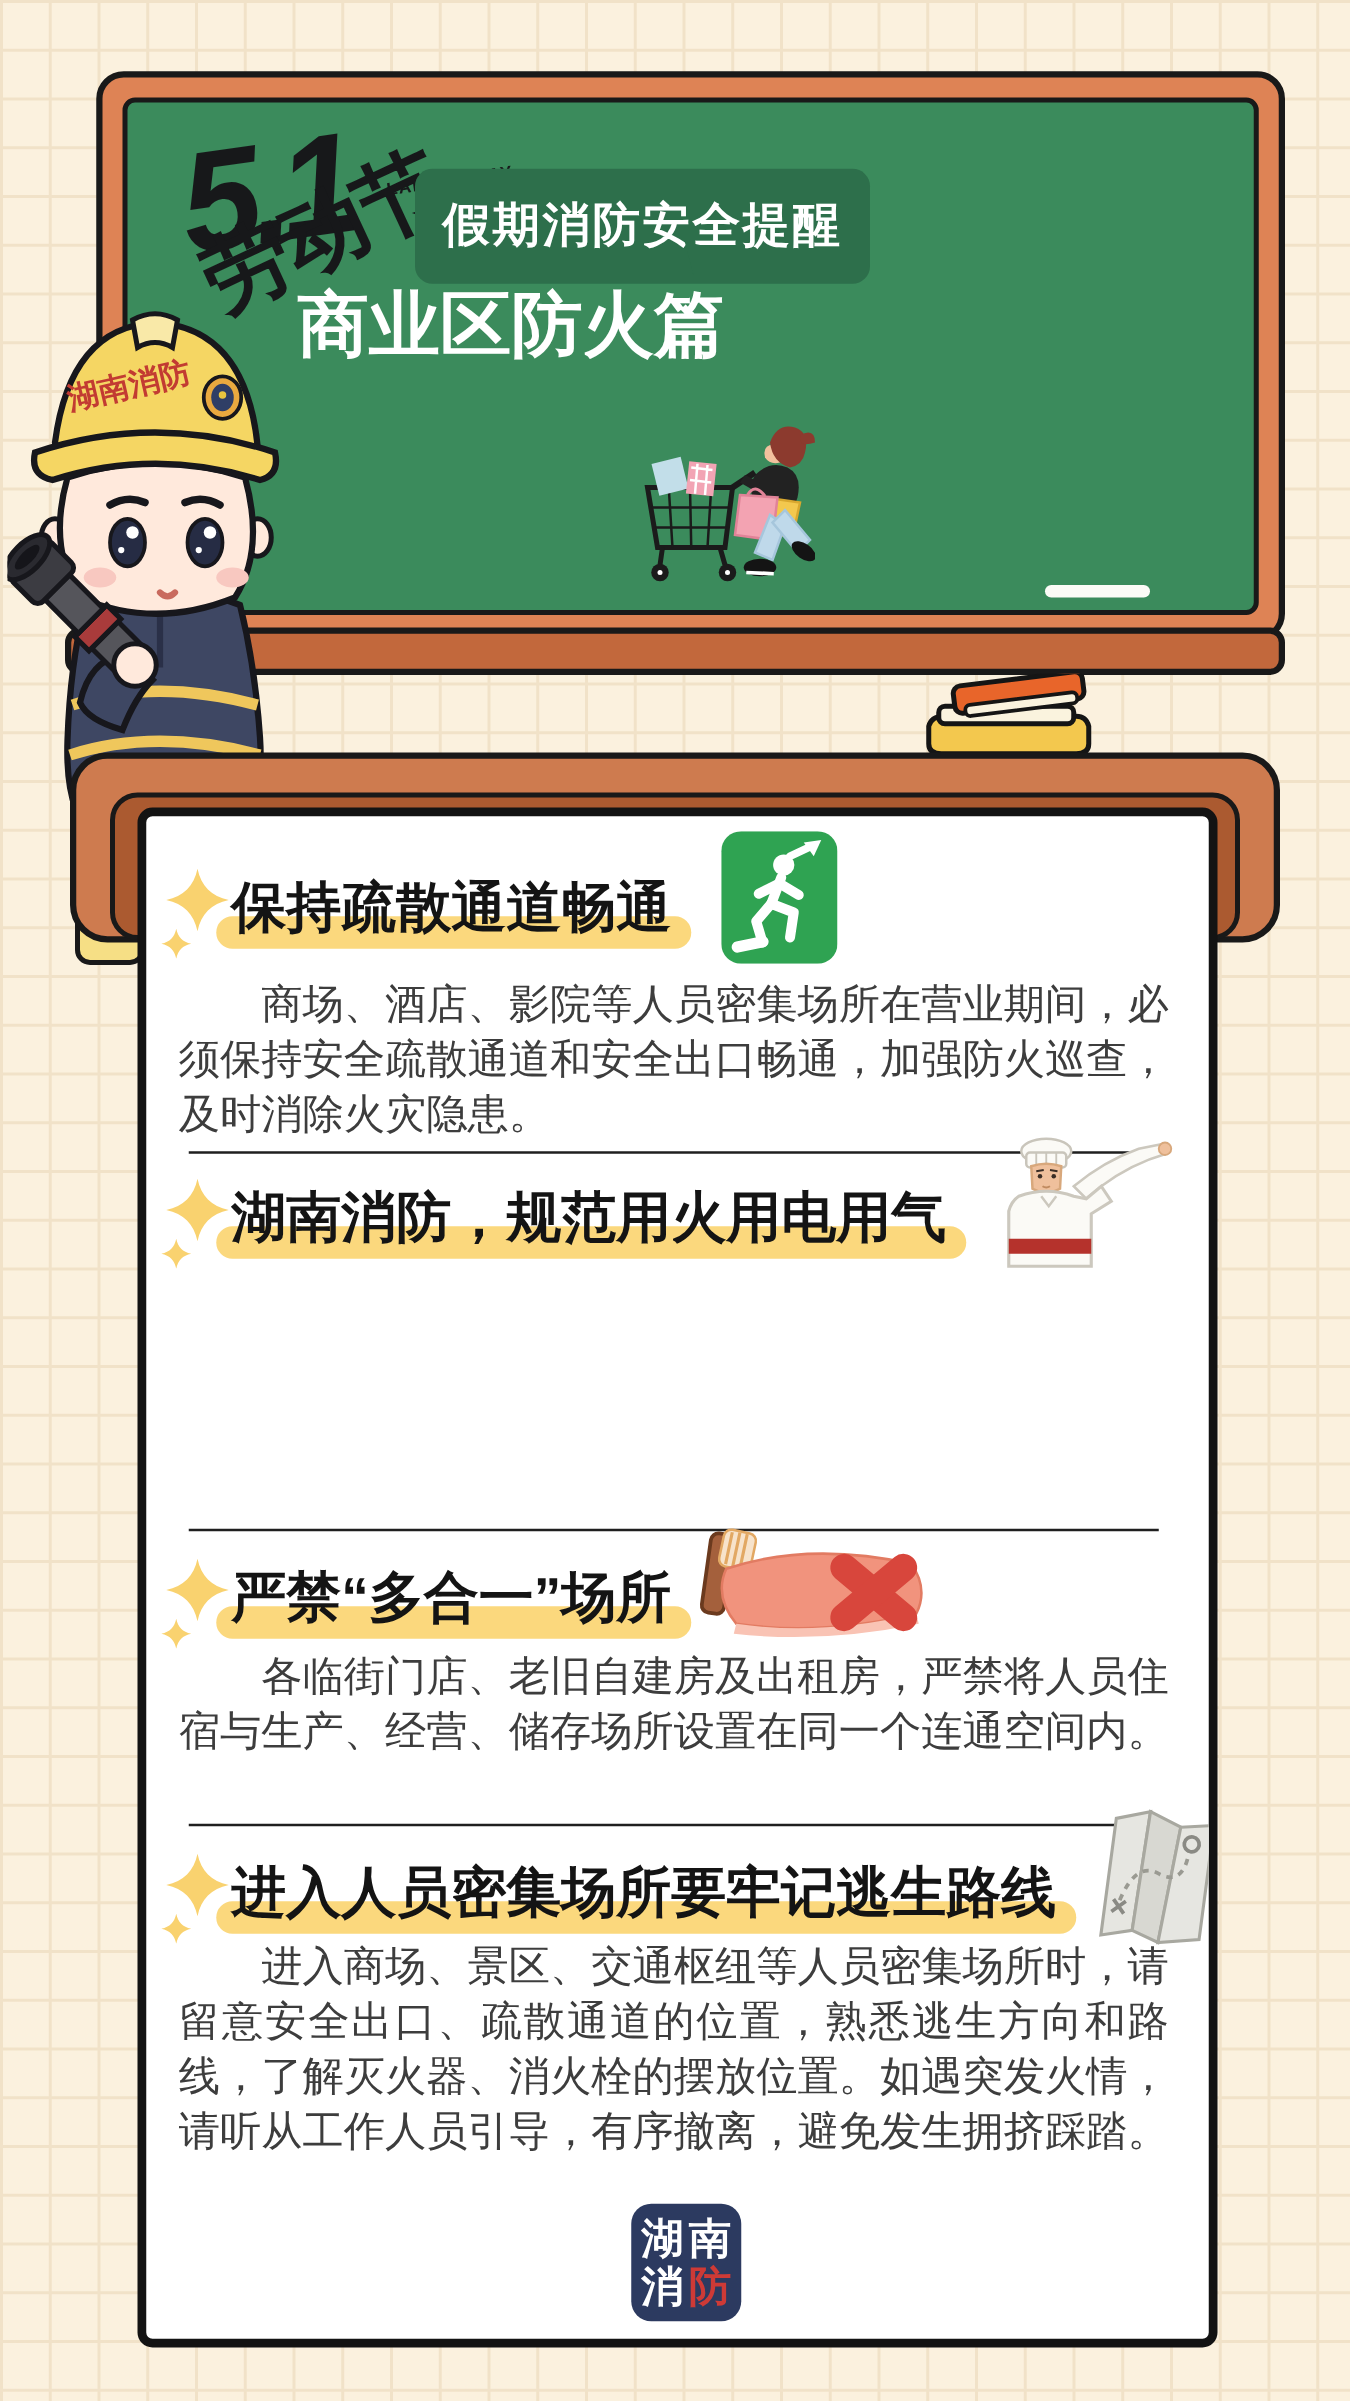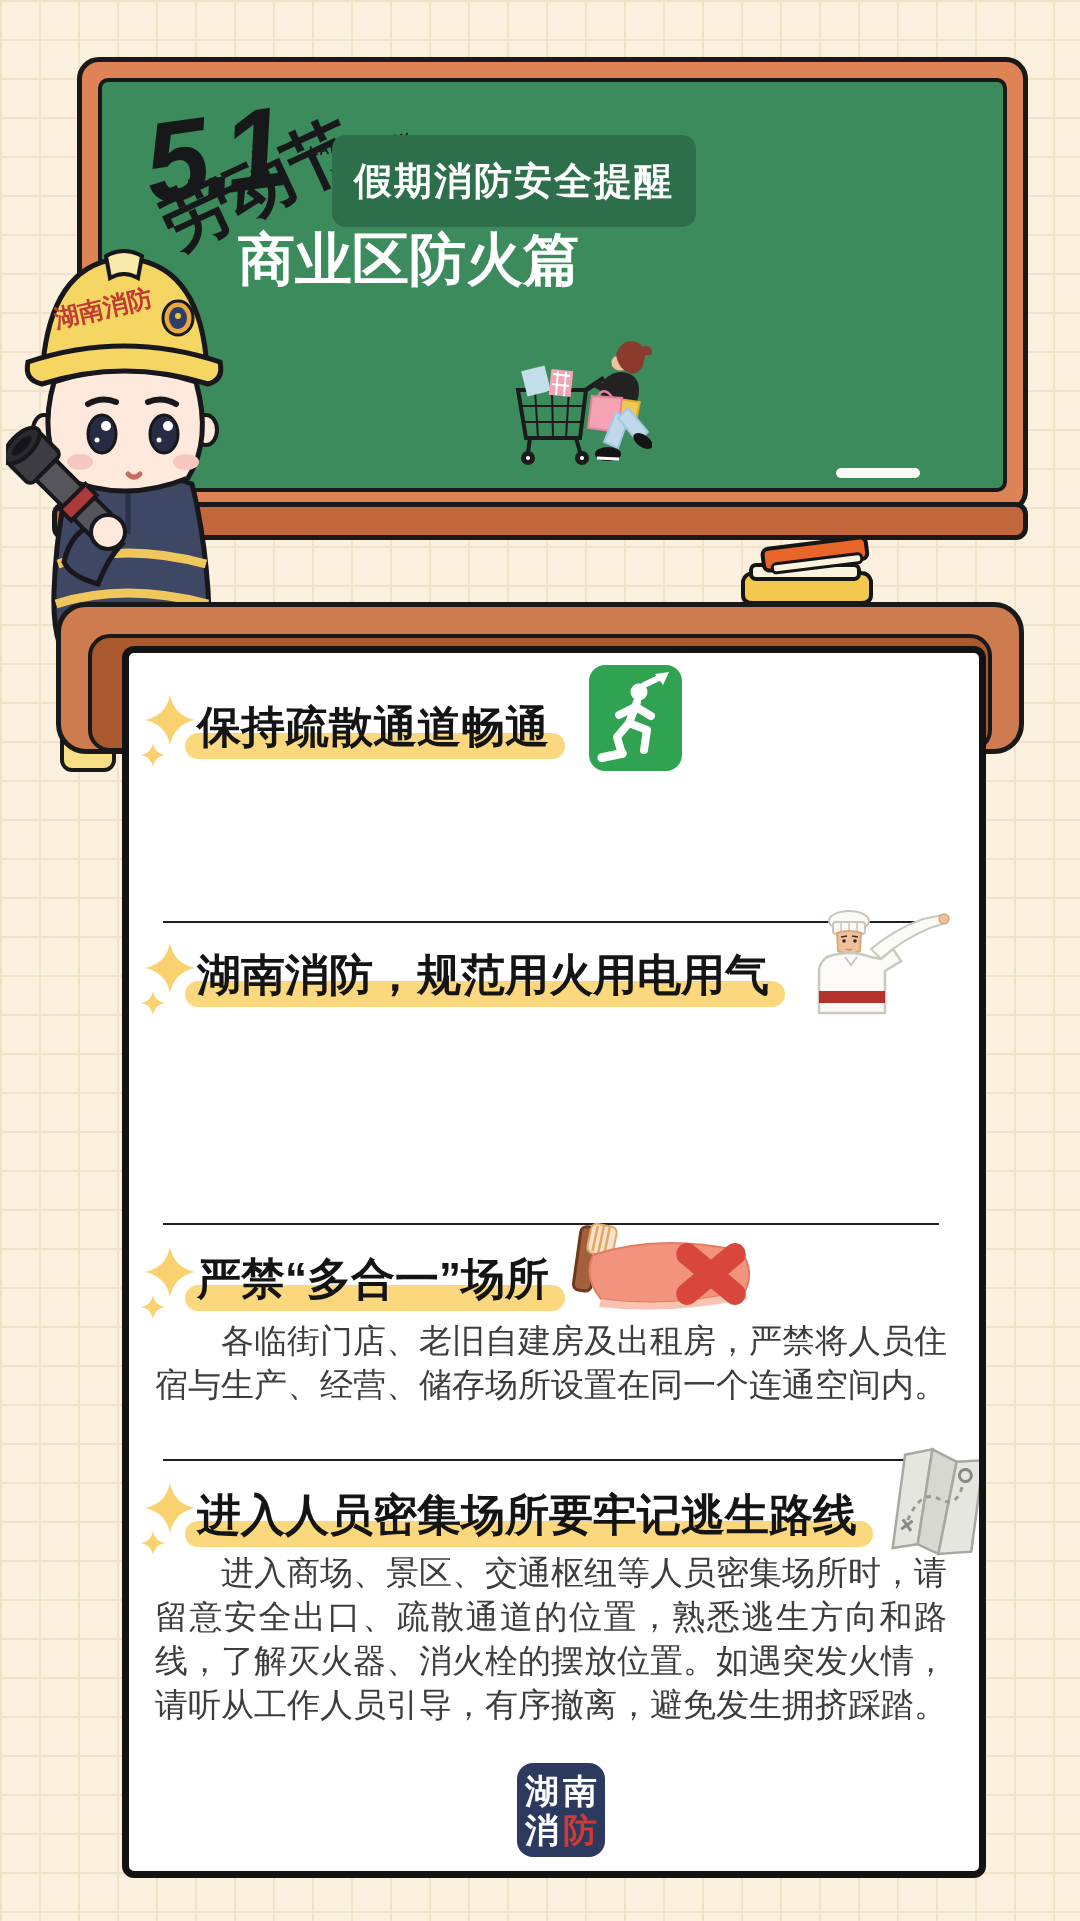--- a/index.html
+++ b/index.html
@@ -33,21 +33,21 @@
   .books{left:733px;top:539px;width:150px;height:74px;z-index:3;}
   .fireman{left:6px;top:232px;width:238px;height:438px;z-index:4;}
   .eraser{left:60px;top:726px;width:56px;height:46px;background:#F6DF85;border:4px solid var(--ink);
     border-radius:12px;z-index:3;box-sizing:border-box;}
   .desk{left:56px;top:602px;width:968px;height:152px;background:var(--desk-light);
     border:5px solid var(--ink);border-radius:30px;z-index:5;box-sizing:border-box;}
   .desk-inner{left:88px;top:634px;width:904px;height:118px;background:var(--desk-dark);
     border:4px solid var(--ink);border-radius:22px;z-index:6;box-sizing:border-box;}
   
   .card{left:110px;top:646px;width:864px;height:1232px;background:var(--card-white);
-    border:7px solid #131313;border-radius:12px;z-index:7;box-sizing:border-box;overflow:hidden;margin-left:12px;}
+    border:7px solid #131313;border-radius:12px;z-index:7;box-sizing:border-box;overflow:hidden;}
   .card > *{position:absolute;}
   .sec-head{display:inline-block;white-space:nowrap;}
   .sec-head .ht{position:relative;z-index:1;font-size:44px;font-weight:900;color:var(--heading-ink);line-height:56px;}
   .sec-head .hl{position:absolute;left:-12px;right:-16px;top:34px;height:26px;
     background:var(--highlight-yellow);border-radius:13px;z-index:0;}
   .bodytext{width:792px;font-size:33px;line-height:44px;color:var(--body-text);font-weight:500;
     text-align:justify;text-indent:2em;margin:0;}
   .divider{width:776px;height:0;border-top:2px solid #1F1F1F;}
   .sparkle{width:58px;height:74px;}
   .logo{width:88px;height:94px;background:var(--logo-navy);border-radius:16px;
@@ -180,20 +180,21 @@
       <polygon points="80,7 66,9 74,20" fill="#fff"></polygon>
       <g stroke="#fff" stroke-width="8" fill="none" stroke-linecap="round" stroke-linejoin="round">
         <path d="M48 37 L40 58"></path>
         <path d="M47 42 L62 51"></path>
         <path d="M46 42 L30 50"></path>
         <path d="M40 58 L58 65 L55 85"></path>
         <path d="M40 58 L28 72 L33 89"></path>
       </g>
       <rect x="8" y="86" width="30" height="9" rx="4.5" fill="#fff" transform="rotate(-12 23 90)"></rect>
     </svg>
+    <p class="bodytext" style="left:26px;top:128px">商场、酒店、影院等人员密集场所在营业期间，必须保持安全疏散通道和安全出口畅通，加强防火巡查，及时消除火灾隐患。</p>
     <div class="divider" style="left:34px;top:268px"></div>
 
     <svg class="sparkle" style="left:12px;top:288px" viewBox="0 0 58 74">
       <path d="M29 2 C32 16 40 24 54 27 C40 30 32 38 29 52 C26 38 18 30 4 27 C18 24 26 16 29 2 Z" fill="#F9D26F"></path>
       <path d="M12 50 C13.5 57 17 60.5 24 62 C17 63.5 13.5 67 12 74 C10.5 67 7 63.5 0 62 C7 60.5 10.5 57 12 50 Z" fill="#F9D26F"></path>
     </svg>
     <div class="sec-head" style="left:68px;top:294px">
       <span class="hl"></span>
       <span class="ht">湖南消防，规范用火用电用气</span>
     </div>

